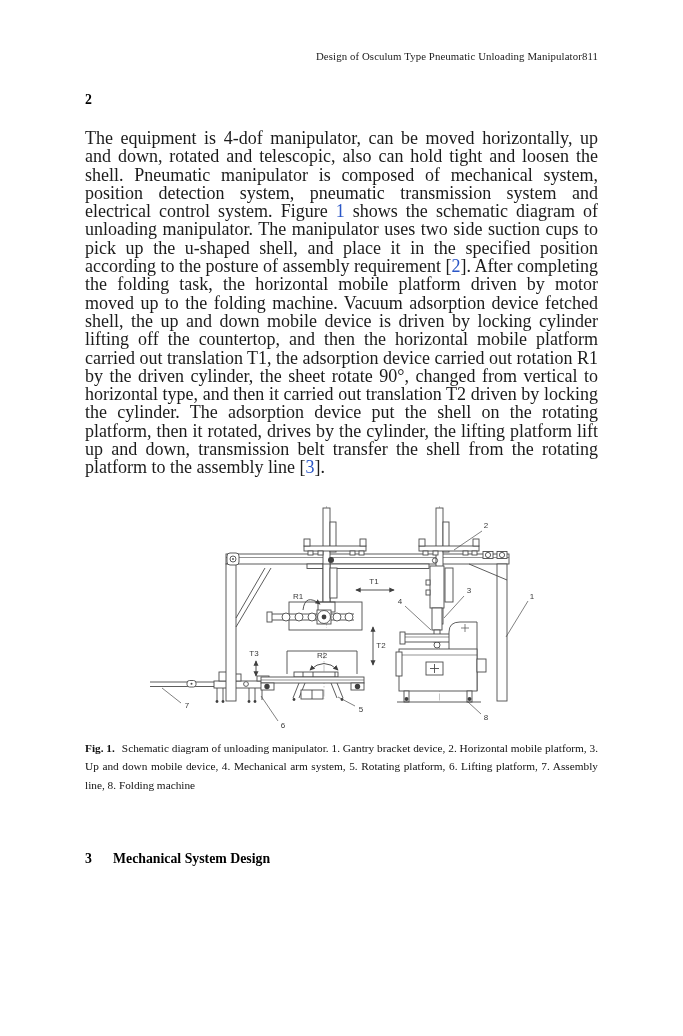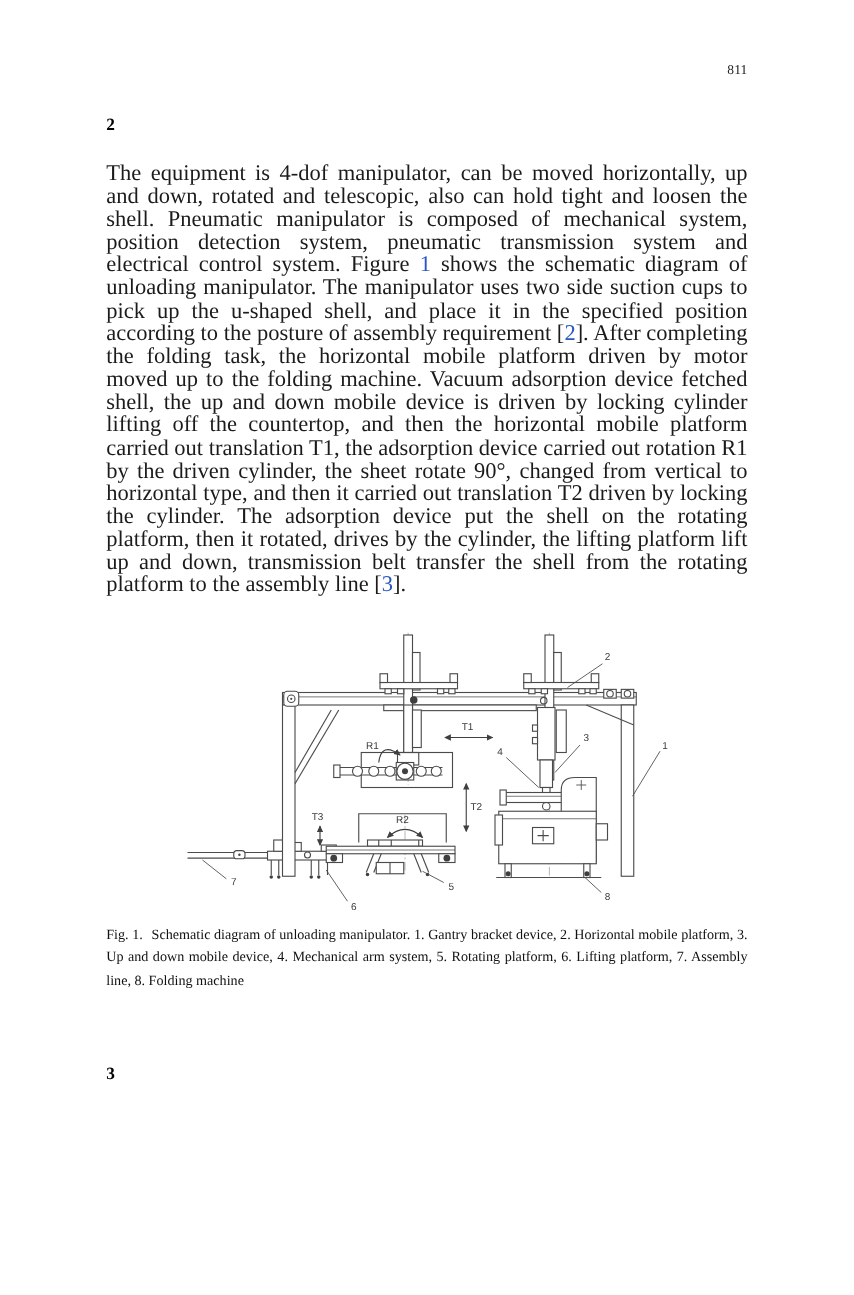--- a/index.html
+++ b/index.html
@@ -36,28 +36,29 @@
   .figure-wrap svg{display:block;}
   svg text{
     font-family:"Liberation Sans", sans-serif;
     font-size:8px;fill:#3a3a3a;
   }
   .caption{
     margin-top:9px;
     font-size:11.3px;line-height:18.6px;
     text-align:justify;color:#111;
   }
-  .caption .fig-tag{font-weight:normal;padding-right:7px;}
+  .caption .fig-tag{font-weight:bold;padding-right:7px;}
 </style>
 </head>
 <body>
 
 <div class="page">
 
   <div class="running-head">
+    <span>Design of Osculum Type Pneumatic Unloading Manipulator</span>
     <span class="pagenum">811</span>
   </div>
 
   <div class="sec-heading h2">
     <span class="sec-num">2</span>
   </div>
 
   <p class="bodytext"><span>The equipment is 4-dof manipulator, can be moved horizontally, up and down, rotated and telescopic, also can hold tight and loosen the shell. Pneumatic manipulator is composed of mechanical system, position detection system, pneumatic transmission system and electrical control system. Figure </span><span class="cite">1</span><span> shows the schematic diagram of unloading manipulator. The manipulator uses two side suction cups to pick up the u-shaped shell, and place it in the specified position according to the posture of assembly requirement [</span><span class="cite">2</span><span>]. After completing the folding task, the horizontal mobile platform driven by motor moved up to the folding machine. Vacuum adsorption device fetched shell, the up and down mobile device is driven by locking cylinder lifting off the countertop, and then the horizontal mobile platform carried out translation T1, the adsorption device carried out rotation R1 by the driven cylinder, the sheet rotate 90°, changed from vertical to horizontal type, and then it carried out translation T2 driven by locking the cylinder. The adsorption device put the shell on the rotating platform, then it rotated, drives by the cylinder, the lifting platform lift up and down, transmission belt transfer the shell from the rotating platform to the assembly line [</span><span class="cite">3</span><span>].</span></p>
 
   <div class="figure-wrap">
@@ -252,16 +253,17 @@
       </g>
     </svg>
   </div>
 
   <div class="caption">
     <span class="fig-tag">Fig. 1.</span><span>Schematic diagram of unloading manipulator. 1. Gantry bracket device, 2. Horizontal mobile platform, 3. Up and down mobile device, 4. Mechanical arm system, 5. Rotating platform, 6. Lifting platform, 7. Assembly line, 8. Folding machine</span>
   </div>
 
   <div class="sec-heading h3">
     <span class="sec-num">3</span>
+    <span class="sec-title">Mechanical System Design</span>
   </div>
 
 
 </div>
 
 </body></html>

